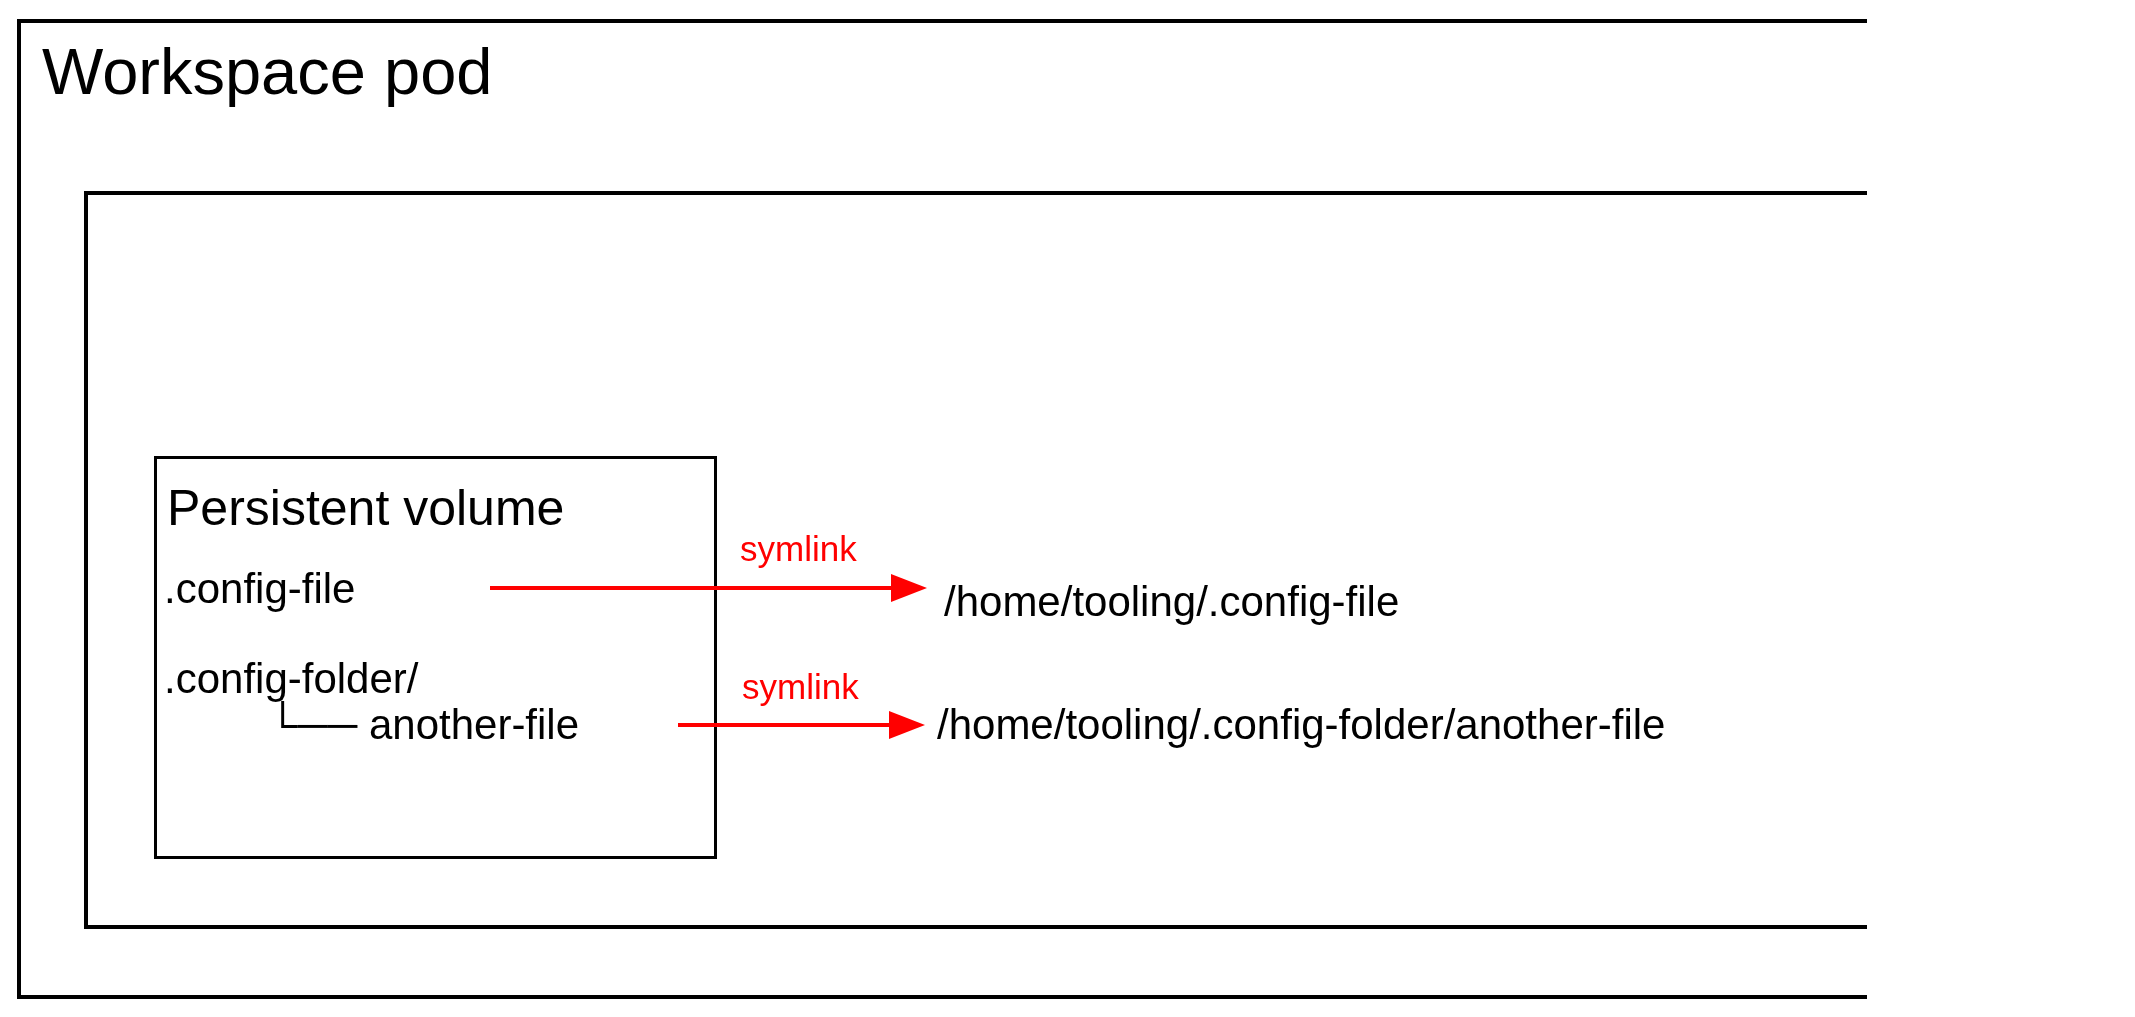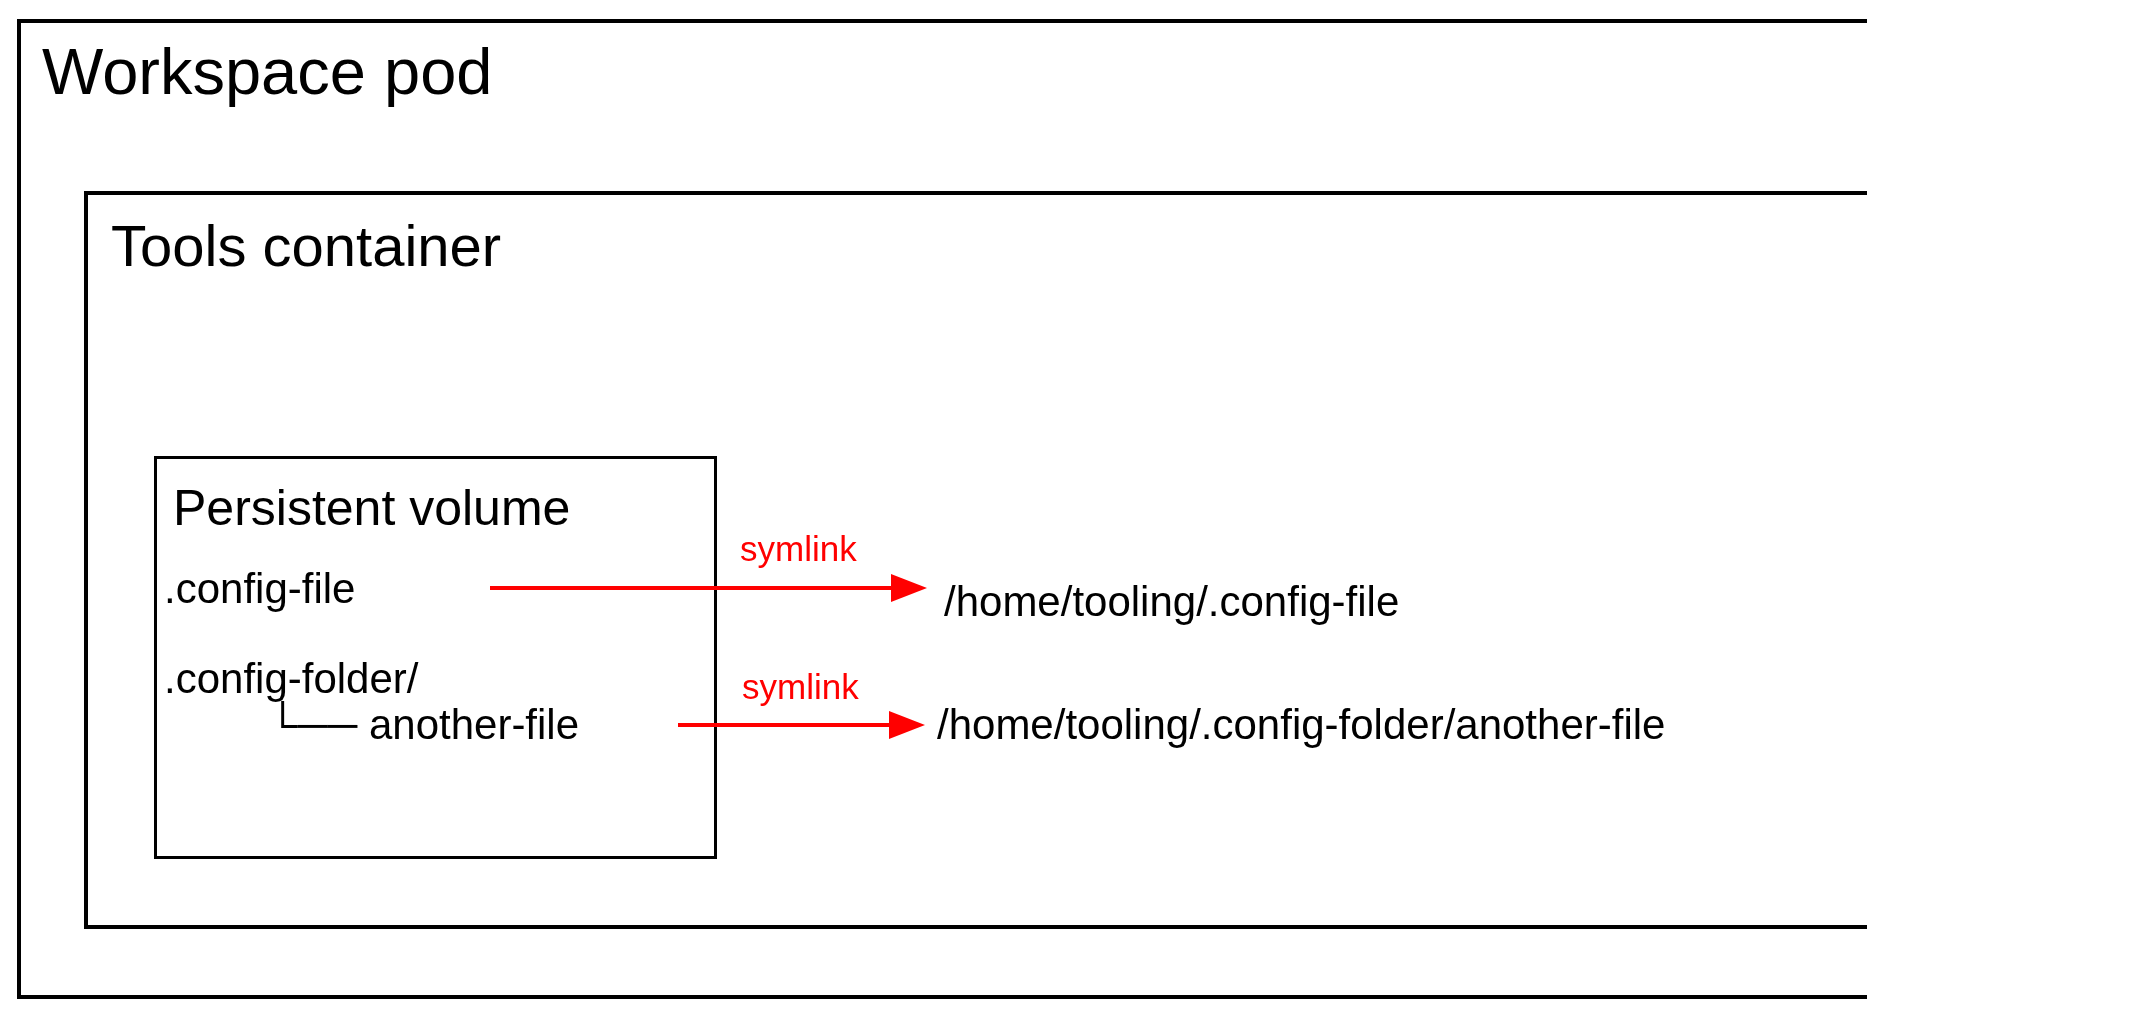--- a/index.html
+++ b/index.html
@@ -36,21 +36,21 @@
     width: 563px; height: 403px;
     border: 3px solid #000000;
   }
   .title {
     position: absolute;
     white-space: nowrap;
     line-height: 1.12;
   }
   .title.workspace-title { left: 42px;  top: 36px;  font-size: 65px; }
   .title.tools-title     { left: 111px; top: 214px; font-size: 58px; }
-  .title.pv-title        { left: 173px; top: 480px; font-size: 50px; }
+  .title.pv-title        { left: 167px; top: 480px; font-size: 50px; }
   .mount-label {
     position: absolute;
     left: 152px; top: 392px;
     font-size: 40px;
     line-height: 46px;
     white-space: nowrap;
   }
   .mono {
     font-family: "DejaVu Sans Mono", monospace;
   }
@@ -95,21 +95,20 @@
 </style>
 </head>
 <body>
 
 <div class="canvas" style="--accent: #ff0000;">
 
   <div class="box workspace"></div>
   <div class="title workspace-title">Workspace pod</div>
 
   <div class="box tools"></div>
-  <div class="title tools-title">Tools container</div>
 
 
   <div class="box pv"></div>
   <div class="title pv-title">Persistent volume</div>
 
   <div class="file-entry entry-config-file">.config-file</div>
   <div class="file-entry entry-config-folder">.config-folder/</div>
   <div class="file-entry entry-another-file">└── another-file</div>
 
   <div class="symlink-label s1">symlink</div>

